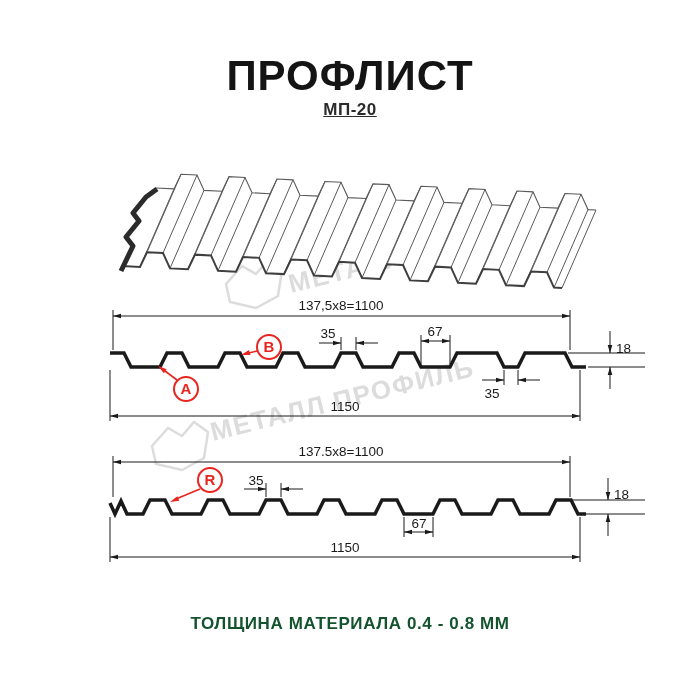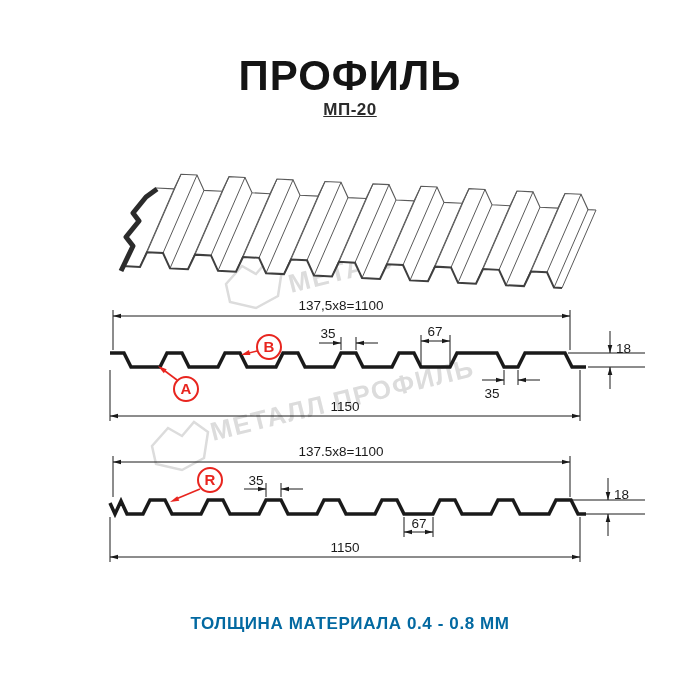--- a/index.html
+++ b/index.html
@@ -3,31 +3,31 @@
 <meta charset="utf-8">
 <style>
   html,body{margin:0;padding:0;background:#ffffff;}
   .page{position:relative;width:700px;height:700px;background:#fff;overflow:hidden;
         font-family:"Liberation Sans",sans-serif;}
   .title{position:absolute;top:52px;left:0;width:700px;text-align:center;
          font-size:42px;font-weight:bold;letter-spacing:1px;color:#141414;margin:0;}
   .subtitle{position:absolute;top:100px;left:0;width:700px;text-align:center;
             font-size:17px;font-weight:bold;letter-spacing:.5px;color:#2b2b2b;margin:0;text-decoration:underline;}
   .footer{position:absolute;top:614px;left:0;width:700px;text-align:center;
-          font-size:17px;font-weight:bold;letter-spacing:.6px;color:#0369a1;margin:0;}
+          font-size:17px;font-weight:bold;letter-spacing:.6px;color:#14532d;margin:0;}
   svg{position:absolute;left:0;top:0;}
   text.dim{font-family:"Liberation Sans",sans-serif;font-size:13.5px;fill:#1a1a1a;}
   text.redlbl{font-family:"Liberation Sans",sans-serif;font-size:15px;font-weight:bold;}
   text.wm{font-family:"Liberation Sans",sans-serif;font-size:26px;font-weight:bold;letter-spacing:1.5px;}
 </style>
 </head>
 <body>
 
 <div class="page">
-  <h1 class="title">ПРОФИЛЬ</h1>
+  <h1 class="title">ПРОФЛИСТ</h1>
   <div class="subtitle">МП-20</div>
 
   <svg id="dwg" width="700" height="700" viewBox="0 0 700 700">
 
     <g id="wm1">
       <path d="M4,26 L20,8 L34,16 L46,2 L60,12 L56,38 L34,50 L8,44 Z" transform="translate(222,258)" fill="none" stroke="#dcdcdc" stroke-width="2.5"></path>
       <text class="wm" transform="translate(291,293) rotate(-14)" fill="#dcdcdc">МЕТАЛЛ ПРОФИЛЬ</text>
     </g>
     <g id="wm2">
       <path d="M4,26 L20,8 L34,16 L46,2 L60,12 L56,38 L34,50 L8,44 Z" transform="translate(148,420)" fill="none" stroke="#dcdcdc" stroke-width="2.5"></path>

